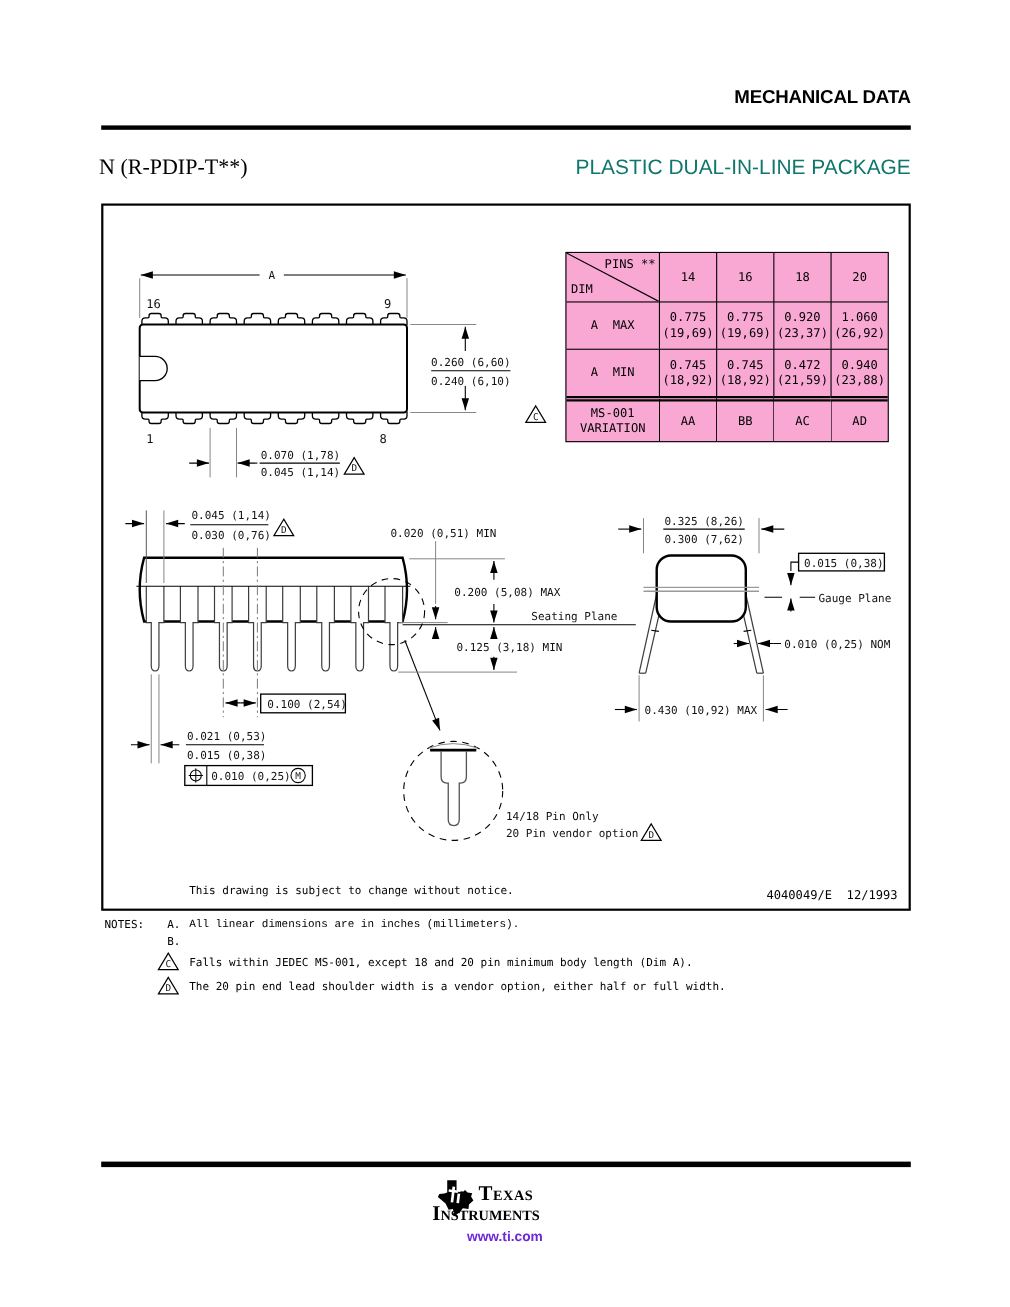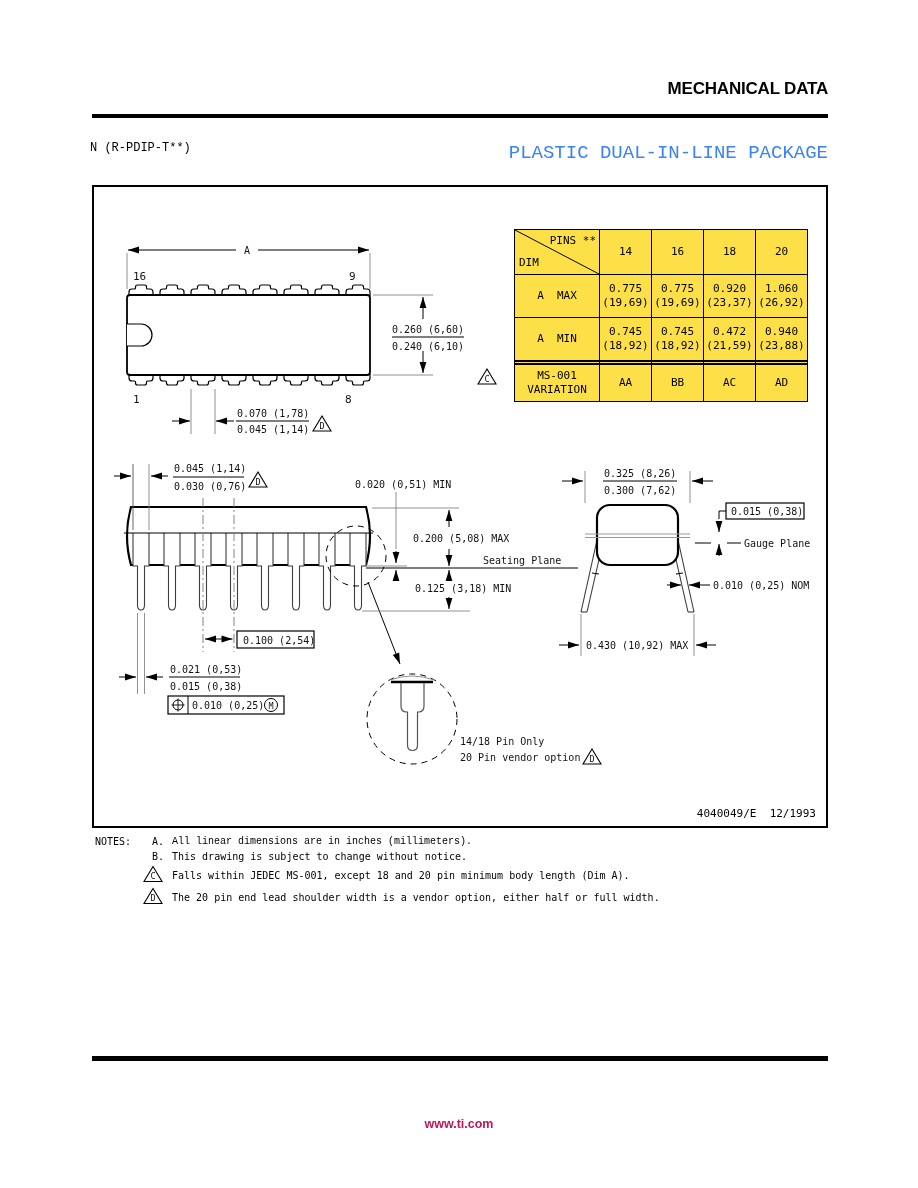--- a/index.html
+++ b/index.html
@@ -2,22 +2,22 @@
 <html><head>
 <meta charset="utf-8">
 <style>
   html,body{margin:0;padding:0;background:#fff;}
   .page{position:relative;width:918px;height:1188px;background:#fff;overflow:hidden;
         font-family:"Liberation Sans",sans-serif;color:#111;}
 
   .mech-header{position:absolute;left:92px;top:79px;width:736px;text-align:right;
                font-weight:bold;font-size:17px;letter-spacing:-0.2px;color:#000;}
   .top-rule{position:absolute;left:92px;top:114px;width:736px;height:4px;background:#000;}
-  .pkg-code{position:absolute;left:90px;top:141px;font-family:Liberation Mono, monospace;font-size:12px;color:#000;}
-  .pkg-type{position:absolute;right:90px;top:142px;font-family:Liberation Mono, monospace;font-size:19px;color:#3b82f6;}
+  .pkg-code{position:absolute;left:90px;top:141px;font-family:Liberation Serif, serif;font-size:20px;color:#000;}
+  .pkg-type{position:absolute;right:90px;top:142px;font-family:Liberation Sans, sans-serif;font-size:19px;color:#0f766e;}
   .pins-shown{position:absolute;left:91px;top:168px;font-family:"DejaVu Sans Mono",monospace;font-size:9px;color:#000;margin-top:27px;}
 
   .draw-box{position:absolute;left:92px;top:185px;width:736px;height:643px;border:2px solid #000;box-sizing:border-box;background:#fff;}
   .draw-box svg.main{position:absolute;left:-2px;top:-2px;}
 
   svg text{font-family:"DejaVu Sans Mono",monospace;font-size:10px;fill:#111;}
   svg .tam{text-anchor:middle;}
   svg .pinnum{font-size:11px;}
   svg .obj{fill:#fff;stroke:#000;stroke-width:1.8;}
   svg .obj2{fill:#fff;stroke:#000;stroke-width:1.2;}
@@ -28,21 +28,21 @@
   svg .graypin{fill:#fff;stroke:#3d3d3d;stroke-width:1.1;}
   svg .gband{stroke:#9a9a9a;stroke-width:1.2;fill:none;}
   svg .dash{stroke:#000;stroke-width:1;fill:none;stroke-dasharray:6 5;}
   svg .cline{stroke:#777;stroke-width:0.9;fill:none;stroke-dasharray:9 3 2 3;}
   svg .trip{fill:none;stroke:#000;stroke-width:1.1;}
   svg .trit{font-size:8.5px;text-anchor:middle;}
 
   .dim-table{position:absolute;left:420px;top:42px;display:grid;
              grid-template-columns:84px 52px 52px 52px 52px;
              grid-template-rows:44px 43px 43px 41px;
-             border:1.6px solid #000;background:#fde047;
+             border:1.6px solid #000;background:#f9a8d4;
              font-family:"DejaVu Sans Mono",monospace;font-size:11px;color:#000;}
   .dim-table > div{border-left:1.3px solid #000;border-top:1.3px solid #000;
                    display:flex;align-items:center;justify-content:center;
                    flex-direction:column;box-sizing:border-box;line-height:1.25;white-space:pre;}
   .dim-table > div.c0{border-left:none;}
   .dim-table > div.r0{border-top:none;}
   .dim-table > div.var{border-top:5px double #000;}
   .corner{position:relative;}
   .corner .diag{position:absolute;inset:0;width:100%;height:100%;}
   .corner .c-top{position:absolute;right:3px;top:4px;}
@@ -50,35 +50,35 @@
 
   .doc-number{position:absolute;right:10px;bottom:6px;font-family:"DejaVu Sans Mono",monospace;
               font-size:11px;white-space:pre;color:#000;}
 
   .notes{position:absolute;left:0;top:0;width:918px;font-family:"DejaVu Sans Mono",monospace;
          font-size:10px;color:#000;}
   .notes .nheading{position:absolute;left:95px;top:836px;}
   .nlab-a{position:absolute;left:152px;top:836px;}
   .ntext-a{position:absolute;left:172px;top:836px;font-family:Liberation Mono, monospace;}
   .nlab-b{position:absolute;left:152px;top:851px;}
-  .ntext-b{position:absolute;left:172px;top:851px;}
+  .ntext-b{position:absolute;left:172px;top:805px;}
   .ntri-c{position:absolute;left:141px;top:865px;}
   .ntext-c{position:absolute;left:172px;top:870px;}
   .ntri-d{position:absolute;left:141px;top:887px;}
   .ntext-d{position:absolute;left:172px;top:892px;}
 
   .bottom-rule{position:absolute;left:92px;top:1056px;width:736px;height:5px;background:#000;}
   .logo{position:absolute;top:1072px;left:50%;transform:translateX(-50%);width:132px;height:46px;}
   .logo-glyph{position:absolute;left:4px;top:0;}
   .logo-texas{position:absolute;left:42px;top:3px;font-family:"Liberation Serif",serif;
               font-weight:bold;font-variant:small-caps;font-size:19px;letter-spacing:0.5px;color:#000;}
   .logo-instr{position:absolute;left:0;top:21px;font-family:"Liberation Serif",serif;
               font-weight:bold;font-variant:small-caps;font-size:19px;letter-spacing:0px;color:#000;}
   .site-url{position:absolute;top:1117px;left:0;width:100%;text-align:center;
-            font-weight:bold;font-size:12.5px;color:#be185d;}
+            font-weight:bold;font-size:12.5px;color:#6d28d9;}
 </style>
 </head>
 <body>
 
 <div class="page">
 
   <div class="mech-header">MECHANICAL DATA</div>
   <div class="top-rule"></div>
   <div class="pkg-code">N (R-PDIP-T**)</div>
   <div class="pkg-type">PLASTIC DUAL-IN-LINE PACKAGE</div>
@@ -352,15 +352,28 @@
     </svg>
     <div class="ntext-c">Falls within JEDEC MS-001, except 18 and 20 pin minimum body length (Dim A).</div>
     <svg class="ntri-d" width="24" height="18" viewBox="-12 -9.5 24 18">
       <path d="M0,-8 L-9,7 L9,7 Z" fill="none" stroke="#000" stroke-width="1.1"></path>
       <text y="4.5" text-anchor="middle" style="font-size:8.5px">D</text>
     </svg>
     <div class="ntext-d">The 20 pin end lead shoulder width is a vendor option, either half or full width.</div>
   </div>
 
   <div class="bottom-rule"></div>
+  <div class="logo">
+    <svg class="logo-glyph" width="34" height="34" viewBox="0 0 32 32">
+      <path d="M9,1 L17,1 L17,10 L23,10.6 L24.2,9.2 L26.4,11.4 L30.4,12 L29.4,14.8 L31.4,18.2 L27.6,21.6 L27.2,25.4 L22.4,24.8 L19.2,28.6 L15.4,31.2 L13.8,25.4 L10.2,26.2 L7.6,20.8 L1,15.2 L2.2,12.6 L6.4,12.2 L9,11.4 Z" fill="#000"></path>
+      <g transform="rotate(7 15 14)">
+        <rect x="12.6" y="6.5" width="2.3" height="13.5" fill="#fff"></rect>
+        <rect x="9.8" y="9.3" width="7.9" height="2.1" fill="#fff"></rect>
+        <rect x="17.6" y="11.8" width="2.3" height="8.2" fill="#fff"></rect>
+        <rect x="17.6" y="8.2" width="2.3" height="2.2" fill="#fff"></rect>
+      </g>
+    </svg>
+    <div class="logo-texas">Texas</div>
+    <div class="logo-instr">Instruments</div>
+  </div>
   <div class="site-url">www.ti.com</div>
 
 </div>
 
 </body></html>

